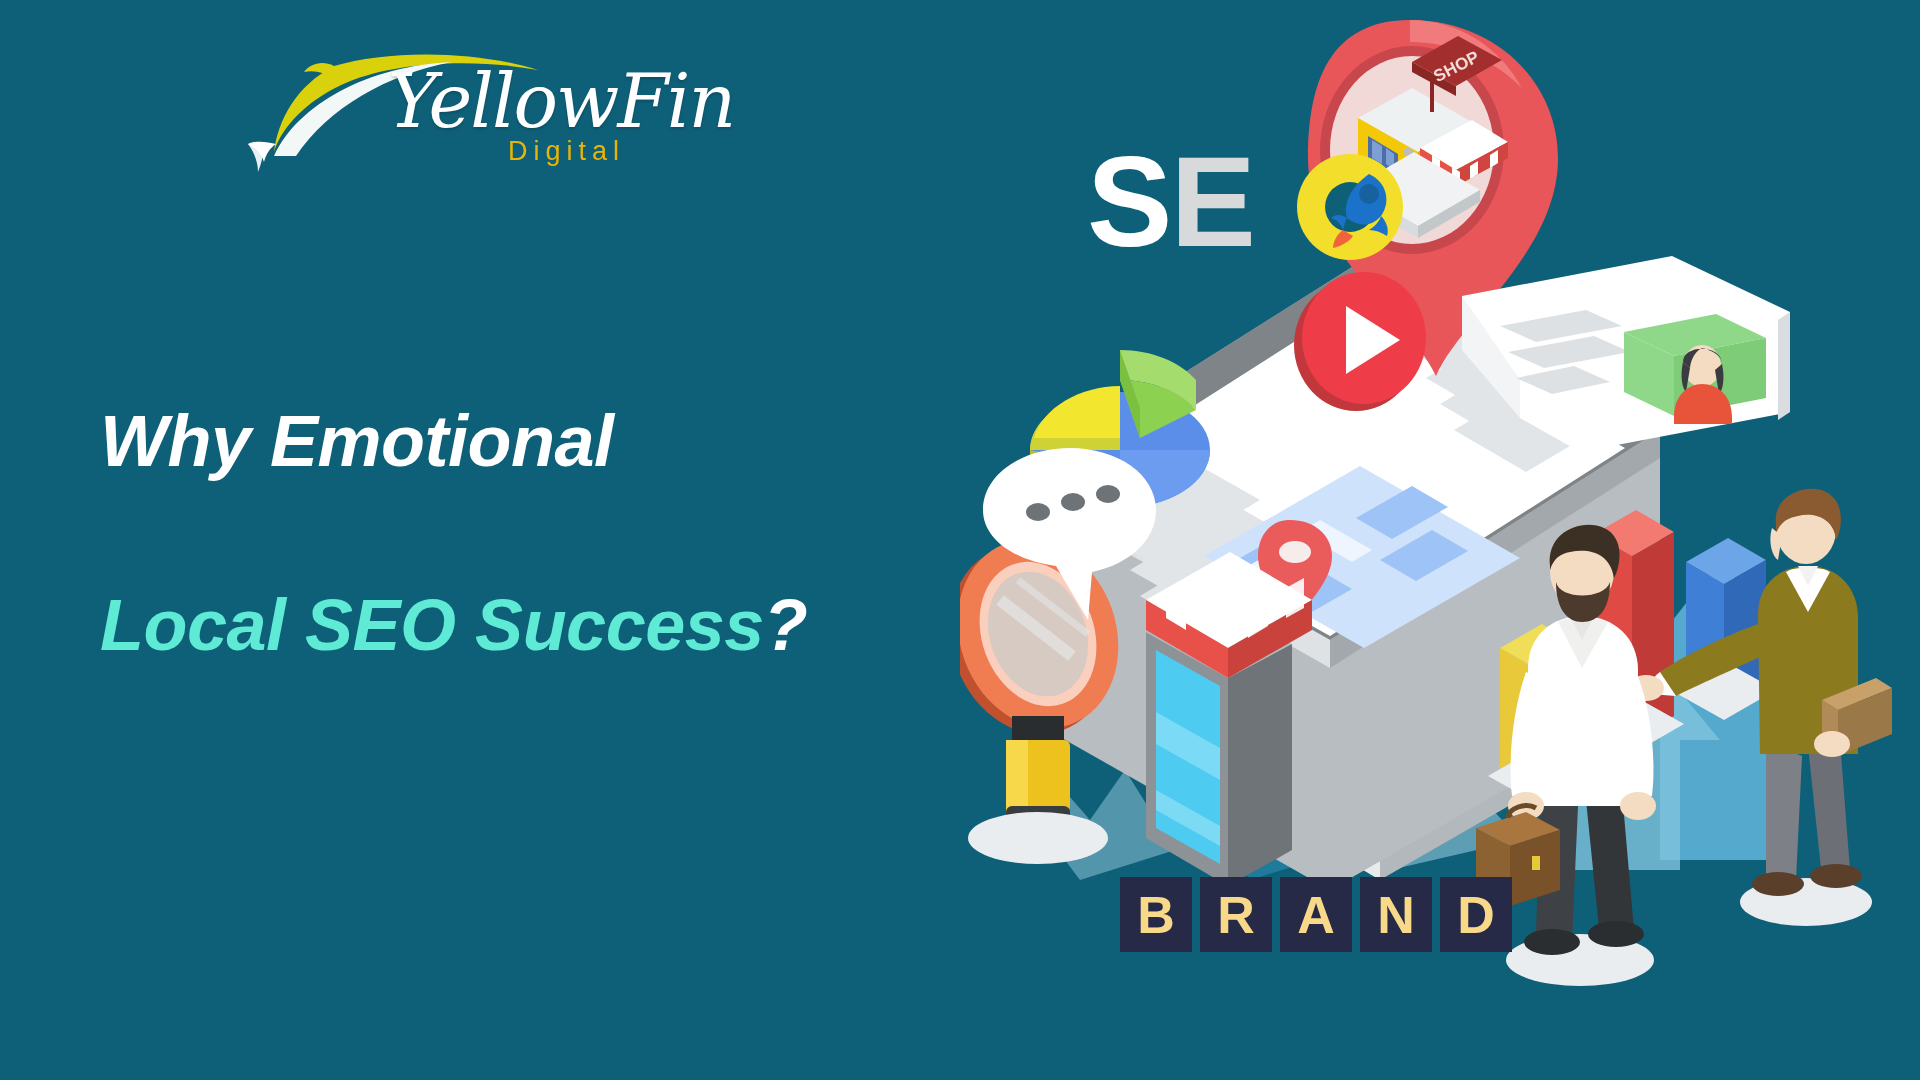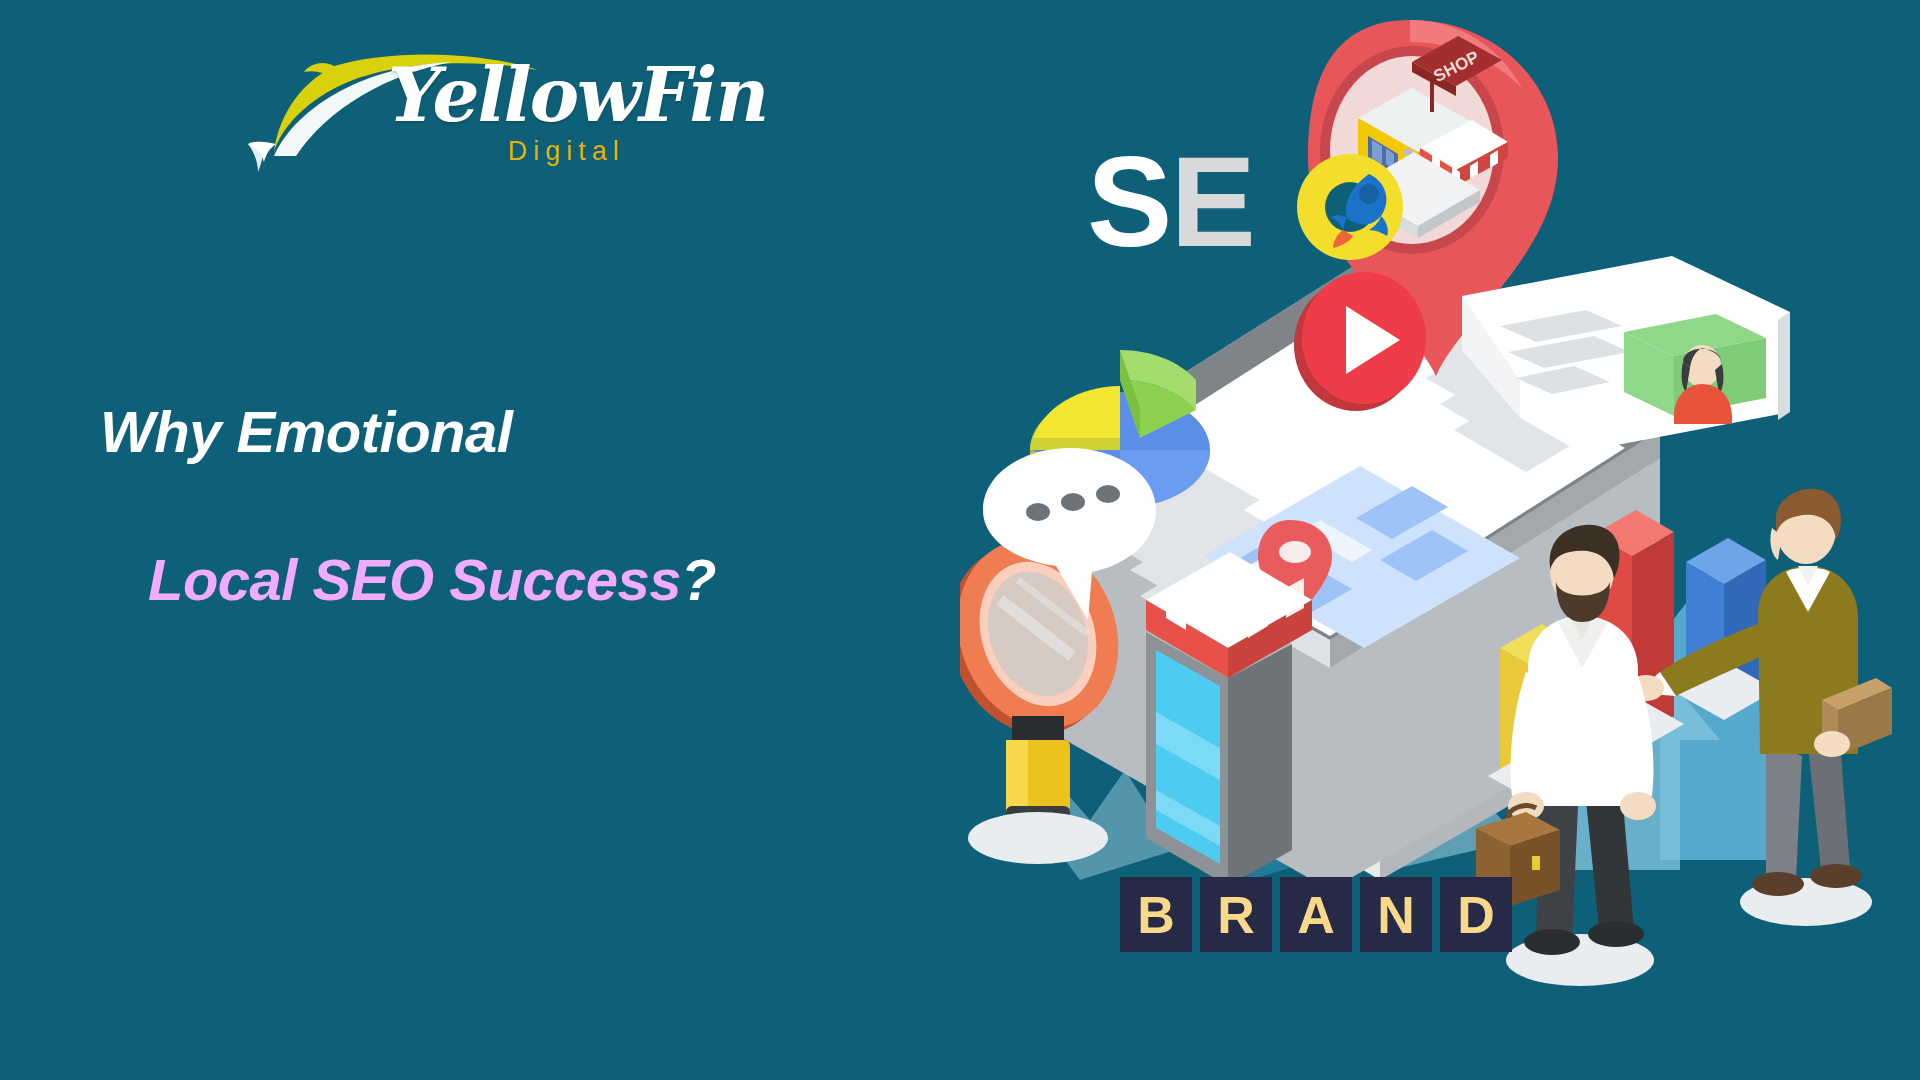--- a/index.html
+++ b/index.html
@@ -8,44 +8,44 @@
     background:#0e6078;
     font-family:"Liberation Sans", sans-serif;
     position:relative;
   }
   #stage{position:absolute;inset:0;width:1920px;height:1080px;background:#0e6078;overflow:hidden;}
 
   
   .logo{position:absolute;left:238px;top:44px;width:460px;height:132px;}
   .logo svg{display:block;width:100%;height:100%;}
   .logo-word{
-    position:absolute;left:150px;top:14px;
+    position:absolute;left:150px;top:20px;
     font-family:"DejaVu Serif", serif;
-    font-style:italic;font-weight:bold;
+    font-style:italic;font-weight:normal;
     font-size:74px;color:#ffffff;letter-spacing:-2px;
     line-height:1;white-space:nowrap;
     text-shadow:0 2px 3px rgba(0,0,0,.18);
   }
   .logo-sub{
     position:absolute;left:270px;top:92px;
     font-family:"Liberation Sans", sans-serif;
     font-size:27px;color:#eab308;letter-spacing:6px;font-weight:400;
     white-space:nowrap;
   }
 
   
   .headline{
     position:absolute;left:100px;top:395px;width:880px;
     font-family:"Liberation Sans", sans-serif;
     font-weight:bold;font-style:italic;
-    font-size:58px;line-height:1.28;
+    font-size:72px;line-height:1.28;
     color:#ffffff;letter-spacing:-0.5px;
   }
   .headline .l3{display:block;}
-  .hl-yellow{color:#f0abfc;margin-left:48px;}
+  .hl-yellow{color:#5eead4;}
   .hl-q{color:#ffffff;}
 
   
   .illus{position:absolute;left:960px;top:0px;width:960px;height:1080px;}
   .illus svg{display:block;width:960px;height:1080px;}
 
   
   .seo{position:absolute;left:1087px;top:148px;height:108px;line-height:108px;
        font-family:"Liberation Sans", sans-serif;font-weight:bold;font-size:128px;letter-spacing:-2px;}
   .seo .s{color:#ffffff;}

